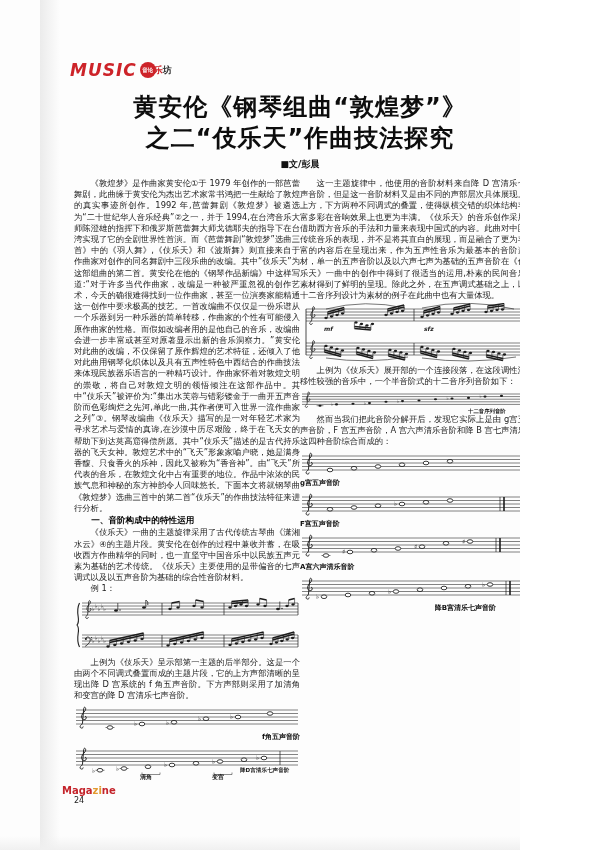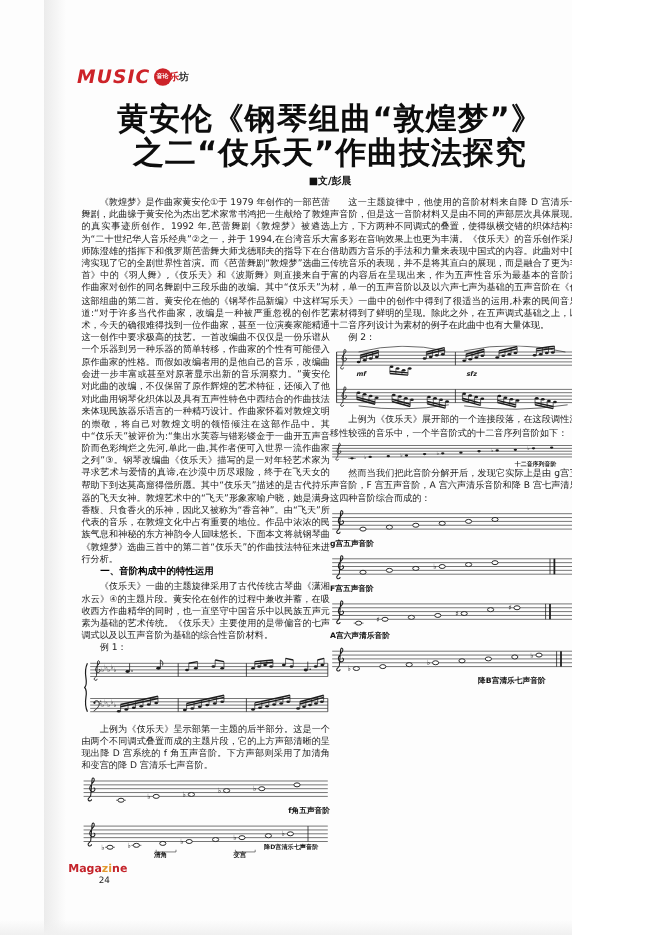--- a/index.html
+++ b/index.html
@@ -10,33 +10,33 @@
   .edge-b{position:absolute;left:0;right:0;bottom:0;height:14px;
           background:linear-gradient(0deg,#f0f0f0,rgba(255,255,255,0));}
   .logo{position:absolute;left:70px;top:60px;display:flex;align-items:center;}
   .logo-music{font-size:17px;font-weight:800;letter-spacing:1px;color:#cd2329;font-style:italic;}
   .badge{position:relative;margin-left:3px;display:flex;align-items:center;}
   .badge-circle{width:16px;height:16px;border-radius:50%;background:#cd2329;color:#fff;
           font-size:5.5px;line-height:16px;text-align:center;font-weight:bold;}
   .badge-accent{font-size:9px;font-weight:bold;color:#cd2329;margin-left:-2px;}
   .badge-tail{font-size:9px;font-weight:bold;color:#2a2a2a;}
   .titlewrap{position:absolute;top:92px;left:60px;width:480px;text-align:center;}
-  .title-line{font-size:28px;line-height:31px;font-weight:800;color:#0d0d0d;letter-spacing:1px;}
+  .title-line{font-size:24px;line-height:31px;font-weight:800;color:#0d0d0d;letter-spacing:1px;}
   .byline{position:absolute;top:158px;left:60px;width:480px;text-align:center;
           font-size:9px;font-weight:bold;color:#111;}
   .cols{position:absolute;top:178px;left:74px;width:462px;display:flex;gap:0;}
   .col{width:226px;}
   .col p{margin:0;font-size:8.3px;line-height:11.2px;text-align:justify;text-indent:2em;color:#1c1c1c;}
   .col h4{margin:1px 0;font-size:8.6px;line-height:11.2px;font-weight:bold;text-indent:2em;color:#000;}
   .staffbox{margin:2px 0 0 0;line-height:0;}
   .cap{font-size:7px;line-height:9px;font-weight:600;color:#111;margin:0 0 2px 0;}
   .center{text-align:left;}
   .fj{text-align:right;padding-left:46px;}
   .rightcap{text-align:right;padding-right:30px;}
-  .footer{position:absolute;left:62px;top:786px;line-height:10px;text-align:center;}
+  .footer{position:absolute;left:62px;top:786px;line-height:10px;}
   .mag{font-size:10px;font-weight:800;}
   .mag .r{color:#c4242b;} .mag .o{color:#e2992f;}
   .pageno{font-size:8px;color:#222;margin-left:12px;}
 </style>
 </head>
 <body>
 
 <div class="page">
   <div class="edge-l"></div>
   <div class="edge-b"></div>
@@ -236,21 +236,20 @@
             <path d="M140 28.5 L140 30.5 L158 30.5 L158 28.5" stroke="#1c1c1c" stroke-width="0.5" fill="none"></path>
             <line x1="206" y1="7" x2="206" y2="21" stroke="#1c1c1c" stroke-width="0.7"></line>
             <text x="66" y="35" font-size="6" fill="#1c1c1c" font-style="normal" font-weight="bold">清角</text>
             <text x="138" y="35" font-size="6" fill="#1c1c1c" font-style="normal" font-weight="bold">变宫</text>
             <text x="166" y="27.5" font-size="5.6" fill="#1c1c1c" font-style="normal" font-weight="bold">降D宫清乐七声音阶</text>
           </svg></div>
     </div>
 
     <div class="col">
       <p>这一主题旋律中，他使用的音阶材料来自降 D 宫清乐七声音阶，但是这一音阶材料又是由不同的声部层次具体展现。上方，下方两种不同调式的叠置，使得纵横交错的织体结构丰富多彩在音响效果上也更为丰满。《伎乐天》的音乐创作采用借助西方音乐的手法和力量来表现中国式的内容。此曲对中国传统音乐的表现，并不是将其直白的展现，而是融合了更为丰富的内容后在呈现出来，作为五声性音乐为最基本的音阶素材，单一的五声音阶以及以六声七声为基础的五声音阶在《伎乐天》一曲中的创作中得到了很适当的运用,朴素的民间音乐素材得到了鲜明的呈现。除此之外，在五声调式基础之上，以十二音序列设计为素材的例子在此曲中也有大量体现。</p>
-      <p class="exlabel">例 2：</p>
       <div class="staffbox"><svg width="226" height="62" viewBox="0 0 226 62">
             <line x1="6" y1="6" x2="224" y2="6" stroke="#1c1c1c" stroke-width="0.55"></line>
             <line x1="6" y1="9" x2="224" y2="9" stroke="#1c1c1c" stroke-width="0.55"></line>
             <line x1="6" y1="12" x2="224" y2="12" stroke="#1c1c1c" stroke-width="0.55"></line>
             <line x1="6" y1="15" x2="224" y2="15" stroke="#1c1c1c" stroke-width="0.55"></line>
             <line x1="6" y1="18" x2="224" y2="18" stroke="#1c1c1c" stroke-width="0.55"></line>
             <path d="M6.2 19.5 C6.2 21.6 3.1 21.6 3.1 19.6 C3.1 18.2 5.1 18 5.5 16 L6.7 1.5 C6.9 -0.6 8.9 0.1 8.7 2.2 C8.5 4.4 5.5 5.6 4.7 8.6 C4 11.2 5.9 13.2 7.9 12.6 C9.7 12 9.8 9.4 8.1 9.2" transform="translate(7,3.428571428571429) scale(0.8571428571428571)" stroke="#1c1c1c" stroke-width="0.95" fill="none"></path>
             <line x1="6" y1="40" x2="224" y2="40" stroke="#1c1c1c" stroke-width="0.55"></line>
             <line x1="6" y1="43" x2="224" y2="43" stroke="#1c1c1c" stroke-width="0.55"></line>
             <line x1="6" y1="46" x2="224" y2="46" stroke="#1c1c1c" stroke-width="0.55"></line>

